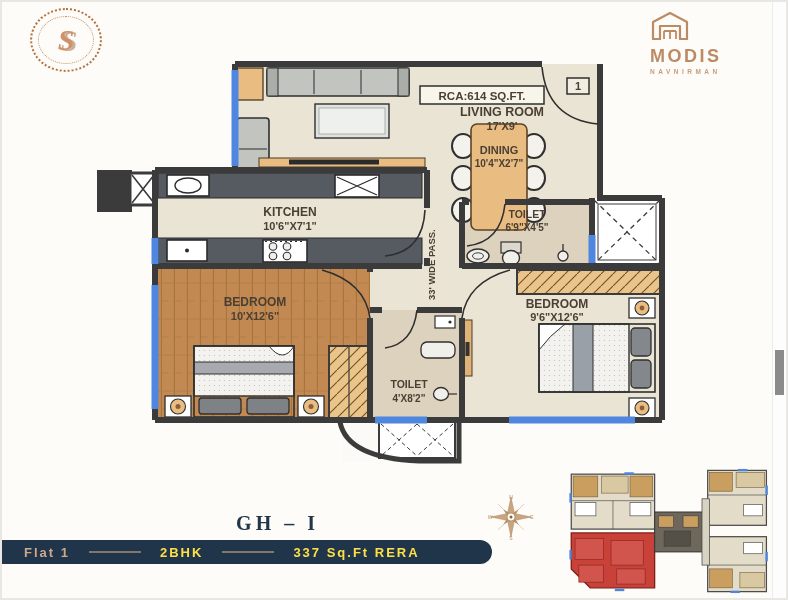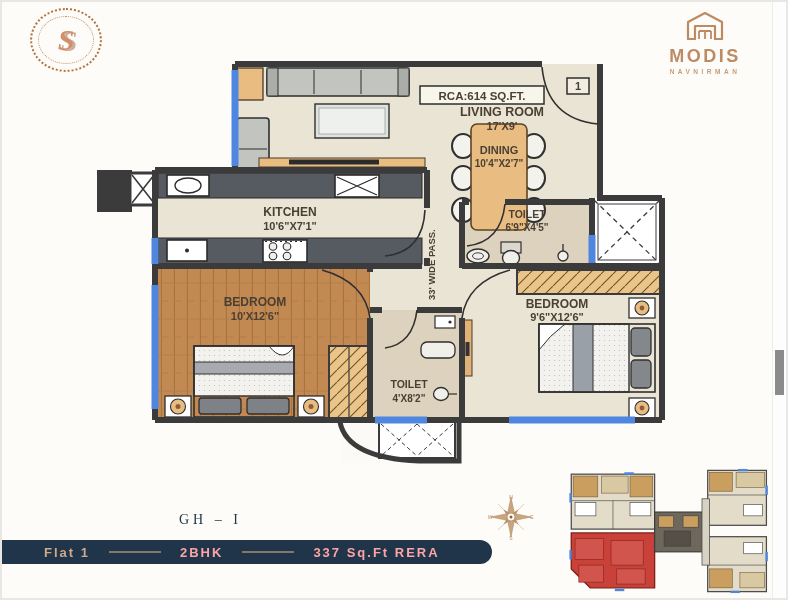--- a/index.html
+++ b/index.html
@@ -7,38 +7,38 @@
         box-sizing:border-box;overflow:hidden;font-family:"Liberation Sans",sans-serif;}
 
   
   .logo-s{position:absolute;left:28px;top:6px;width:68px;height:60px;
           border:2px dotted #b3713d;border-radius:50%;display:flex;align-items:center;justify-content:center;}
   .logo-s .ring{position:absolute;inset:6px;border:1px dotted #c68a5c;border-radius:50%;}
   .logo-s .s{font-family:"Liberation Serif",serif;font-style:italic;font-weight:bold;font-size:30px;
              color:#d0906a;text-shadow:3px 1px 0 rgba(139,80,41,.45);line-height:1;}
 
   
-  .brand{position:absolute;right:26px;top:8px;width:110px;text-align:center;}
+  .brand{position:absolute;right:26px;top:8px;width:110px;}
   .brand-name{font-size:18px;font-weight:bold;letter-spacing:2.5px;color:#bd8a64;margin-top:2px;}
   .brand-sub{font-size:6.5px;font-weight:bold;letter-spacing:3.5px;color:#c79d79;margin-top:1px;}
 
   
   .plan{position:absolute;left:95px;top:56px;width:575px;height:410px;}
   .plan text{font-family:"Liberation Sans",sans-serif;font-weight:bold;fill:#4a3f33;}
 
   
-  .unit-code{position:absolute;left:177px;top:510px;width:140px;text-align:left;
-             font-family:"Liberation Serif",serif;font-size:14px;font-weight:400;
+  .unit-code{position:absolute;left:177px;top:510px;width:140px;text-align:right;
+             font-family:"Liberation Serif",serif;font-size:20px;font-weight:700;
              letter-spacing:4px;color:#223649;}
   .banner{position:absolute;left:0;top:538px;width:490px;height:24px;background:#20344a;
-          border-radius:0 12px 12px 0;display:flex;align-items:center;padding-left:42px;
+          border-radius:0 12px 12px 0;display:flex;align-items:center;padding-left:22px;
           box-sizing:border-box;gap:19px;font-size:13px;font-weight:bold;letter-spacing:2px;}
   .banner .sep{width:52px;height:2px;background:#9b8872;opacity:.8;}
   .b-flat{color:#cfa98b;}
-  .b-type,.b-area{color:#fca5a5;}
+  .b-type,.b-area{color:#fde047;}
 
   .compass{position:absolute;left:486px;top:492px;width:46px;height:46px;}
   .keyplan{position:absolute;left:556px;top:463px;width:216px;height:132px;}
 
   
   .scrollbar{position:absolute;right:0;top:0;width:13px;height:600px;background:#fdfdfd;
              border-left:1px solid #ececec;}
   .scrollbar .thumb{position:absolute;left:2px;top:348px;width:9px;height:45px;background:#8b8b8b;}
 </style>
 </head>

